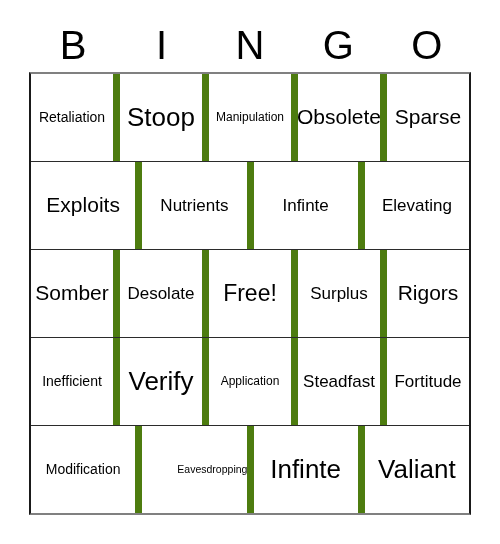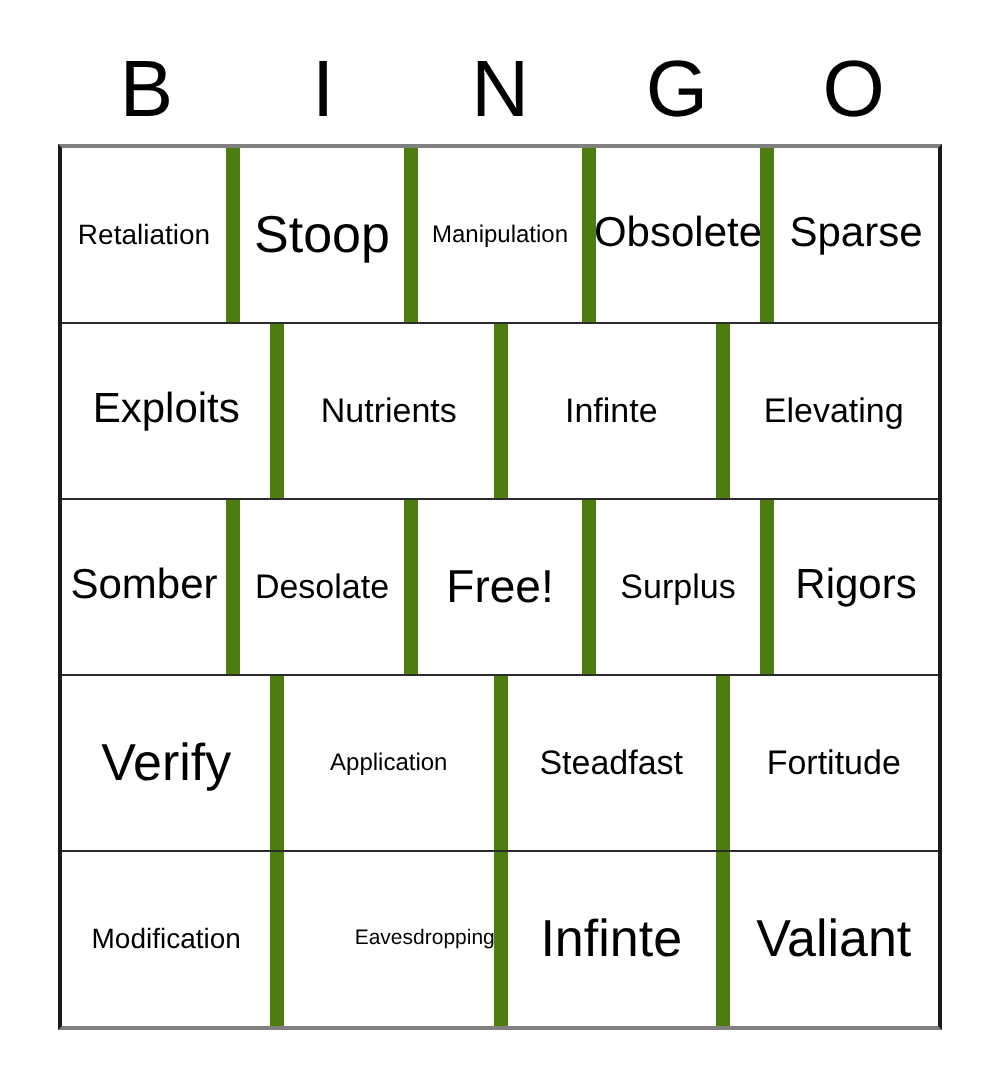--- a/index.html
+++ b/index.html
@@ -159,20 +159,23 @@
       <div class="cell">
           <span class="cell-text fs-md">Surplus</span>
         </div>
       <div class="cell">
           <span class="cell-text fs-lg">Rigors</span>
         </div>
     </div>
 
     <div class="grid-row">
       <div class="cell">
+          <span class="cell-text fs-sm">Inefficient</span>
+        </div>
+      <div class="cell">
           <span class="cell-text fs-xl">Verify</span>
         </div>
       <div class="cell">
           <span class="cell-text fs-xs">Application</span>
         </div>
       <div class="cell">
           <span class="cell-text fs-md">Steadfast</span>
         </div>
       <div class="cell">
           <span class="cell-text fs-md">Fortitude</span>

